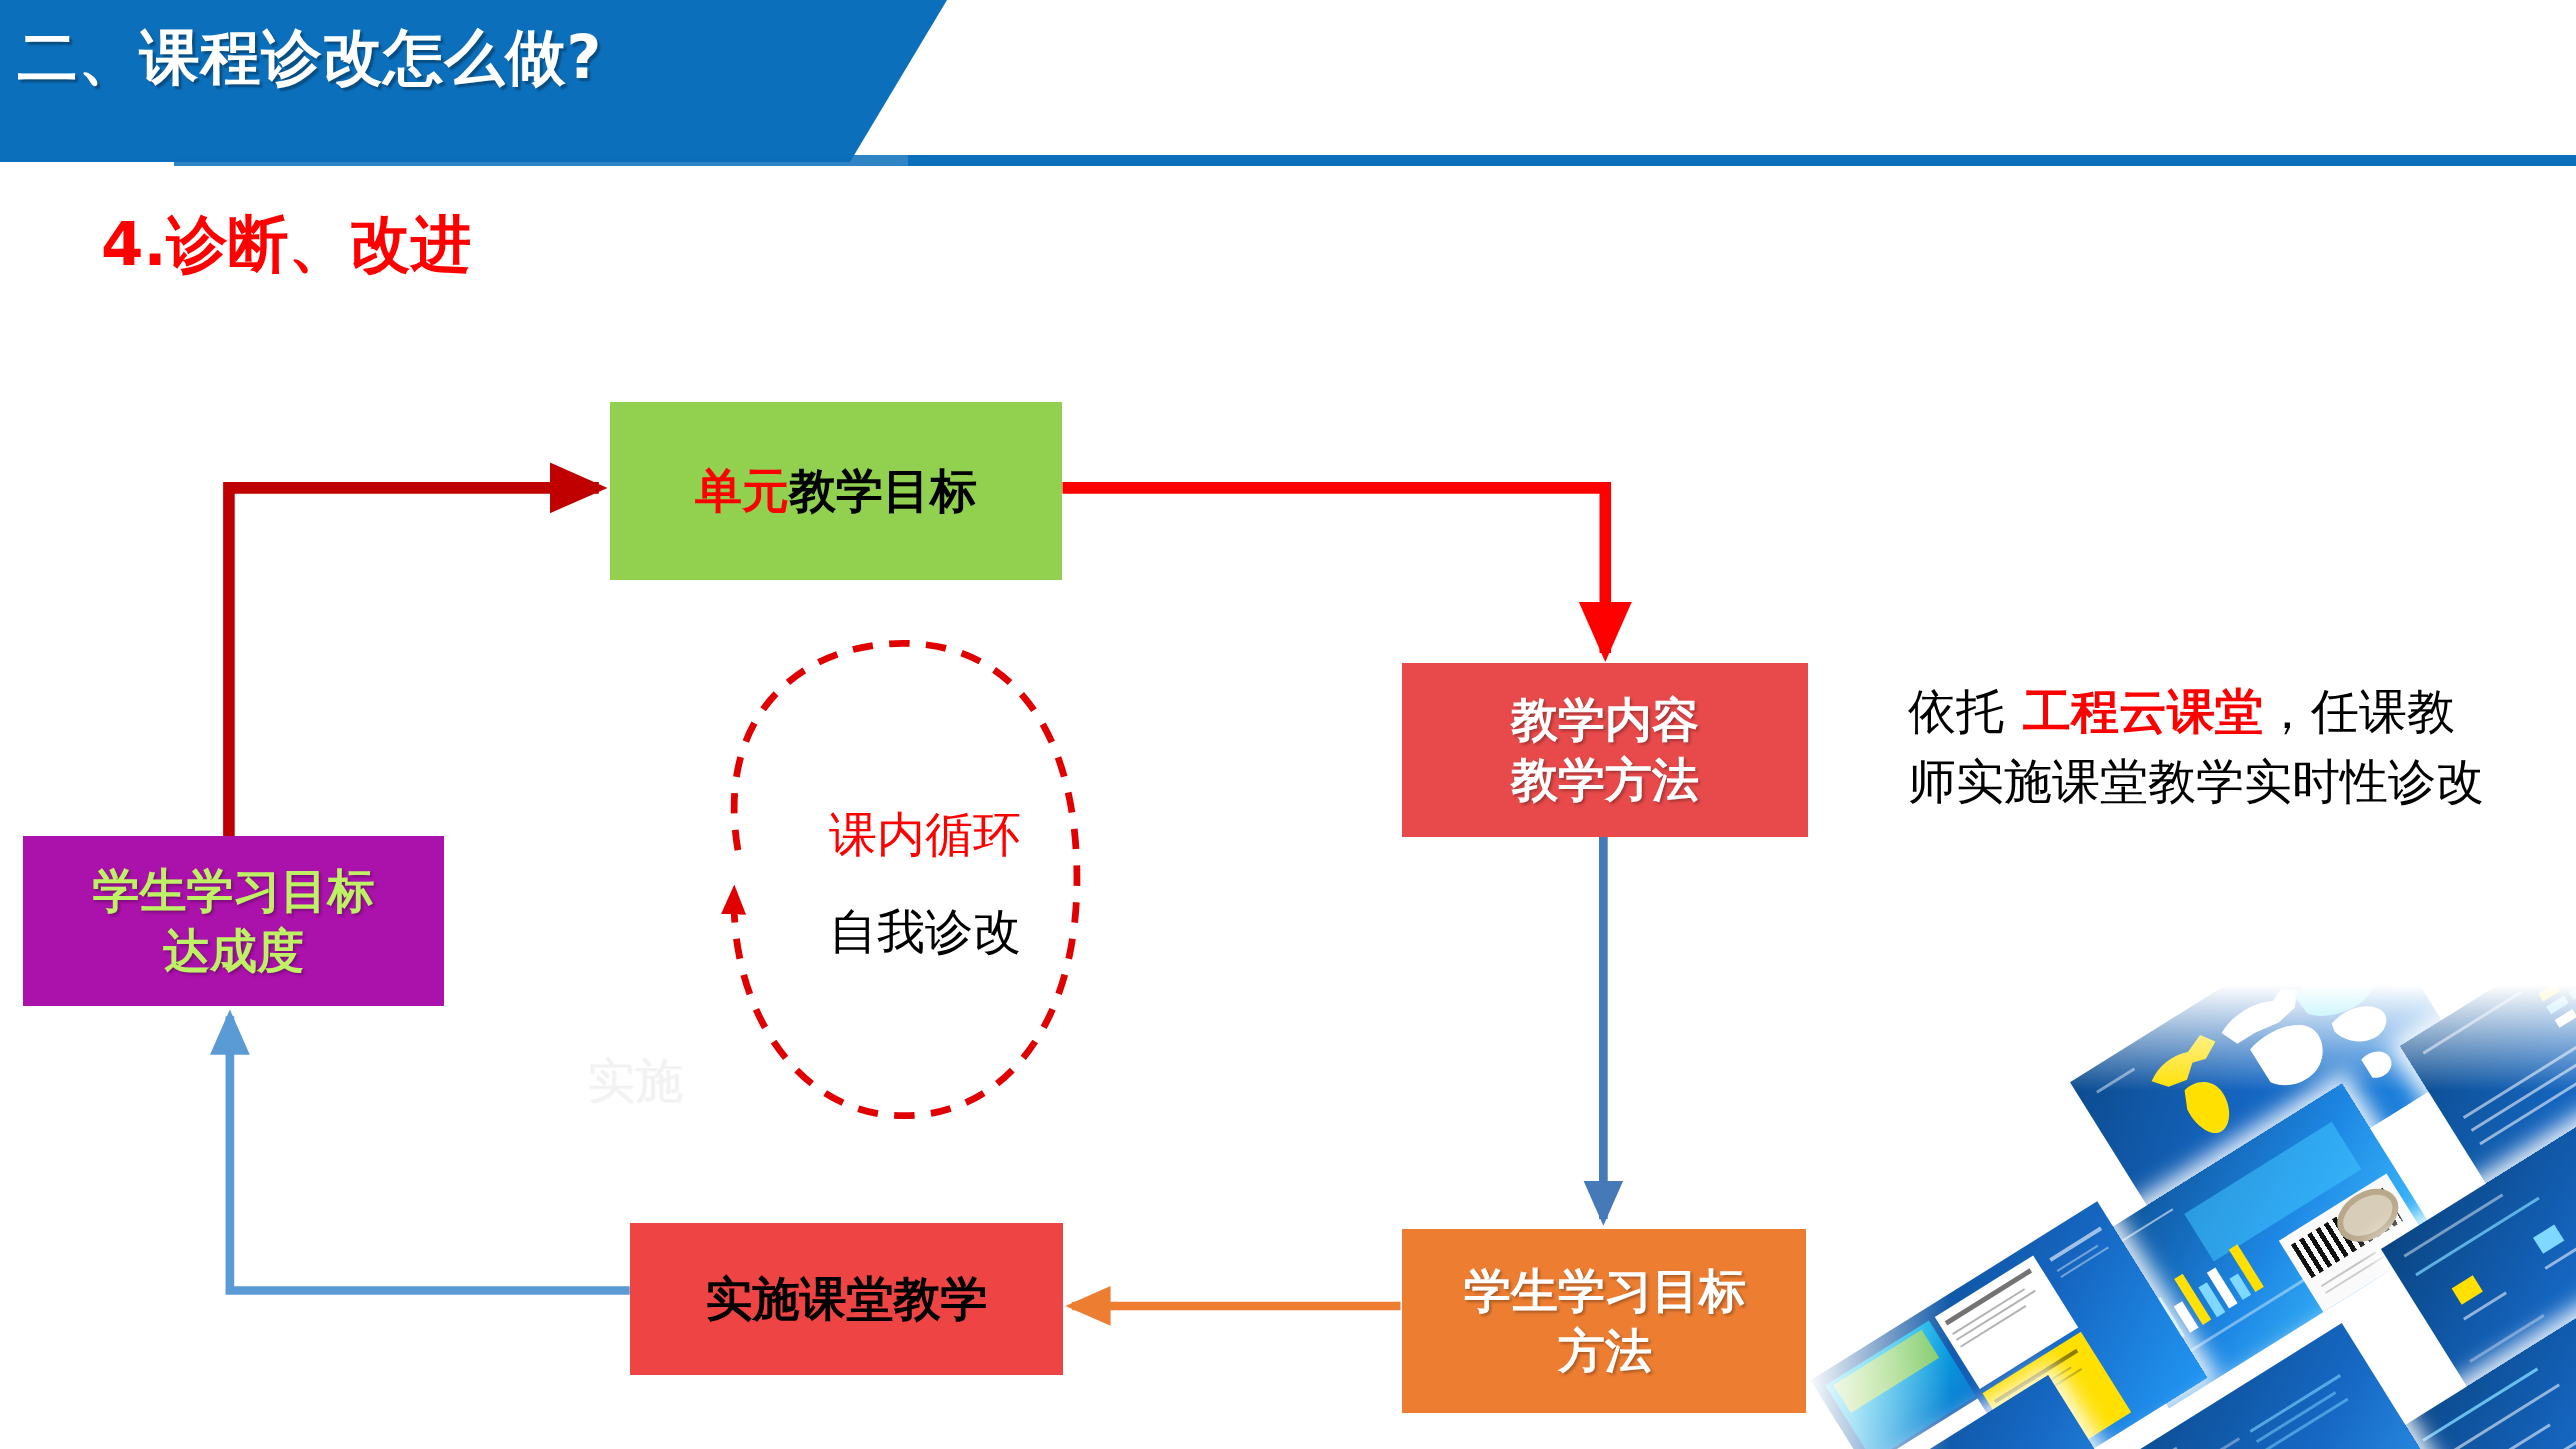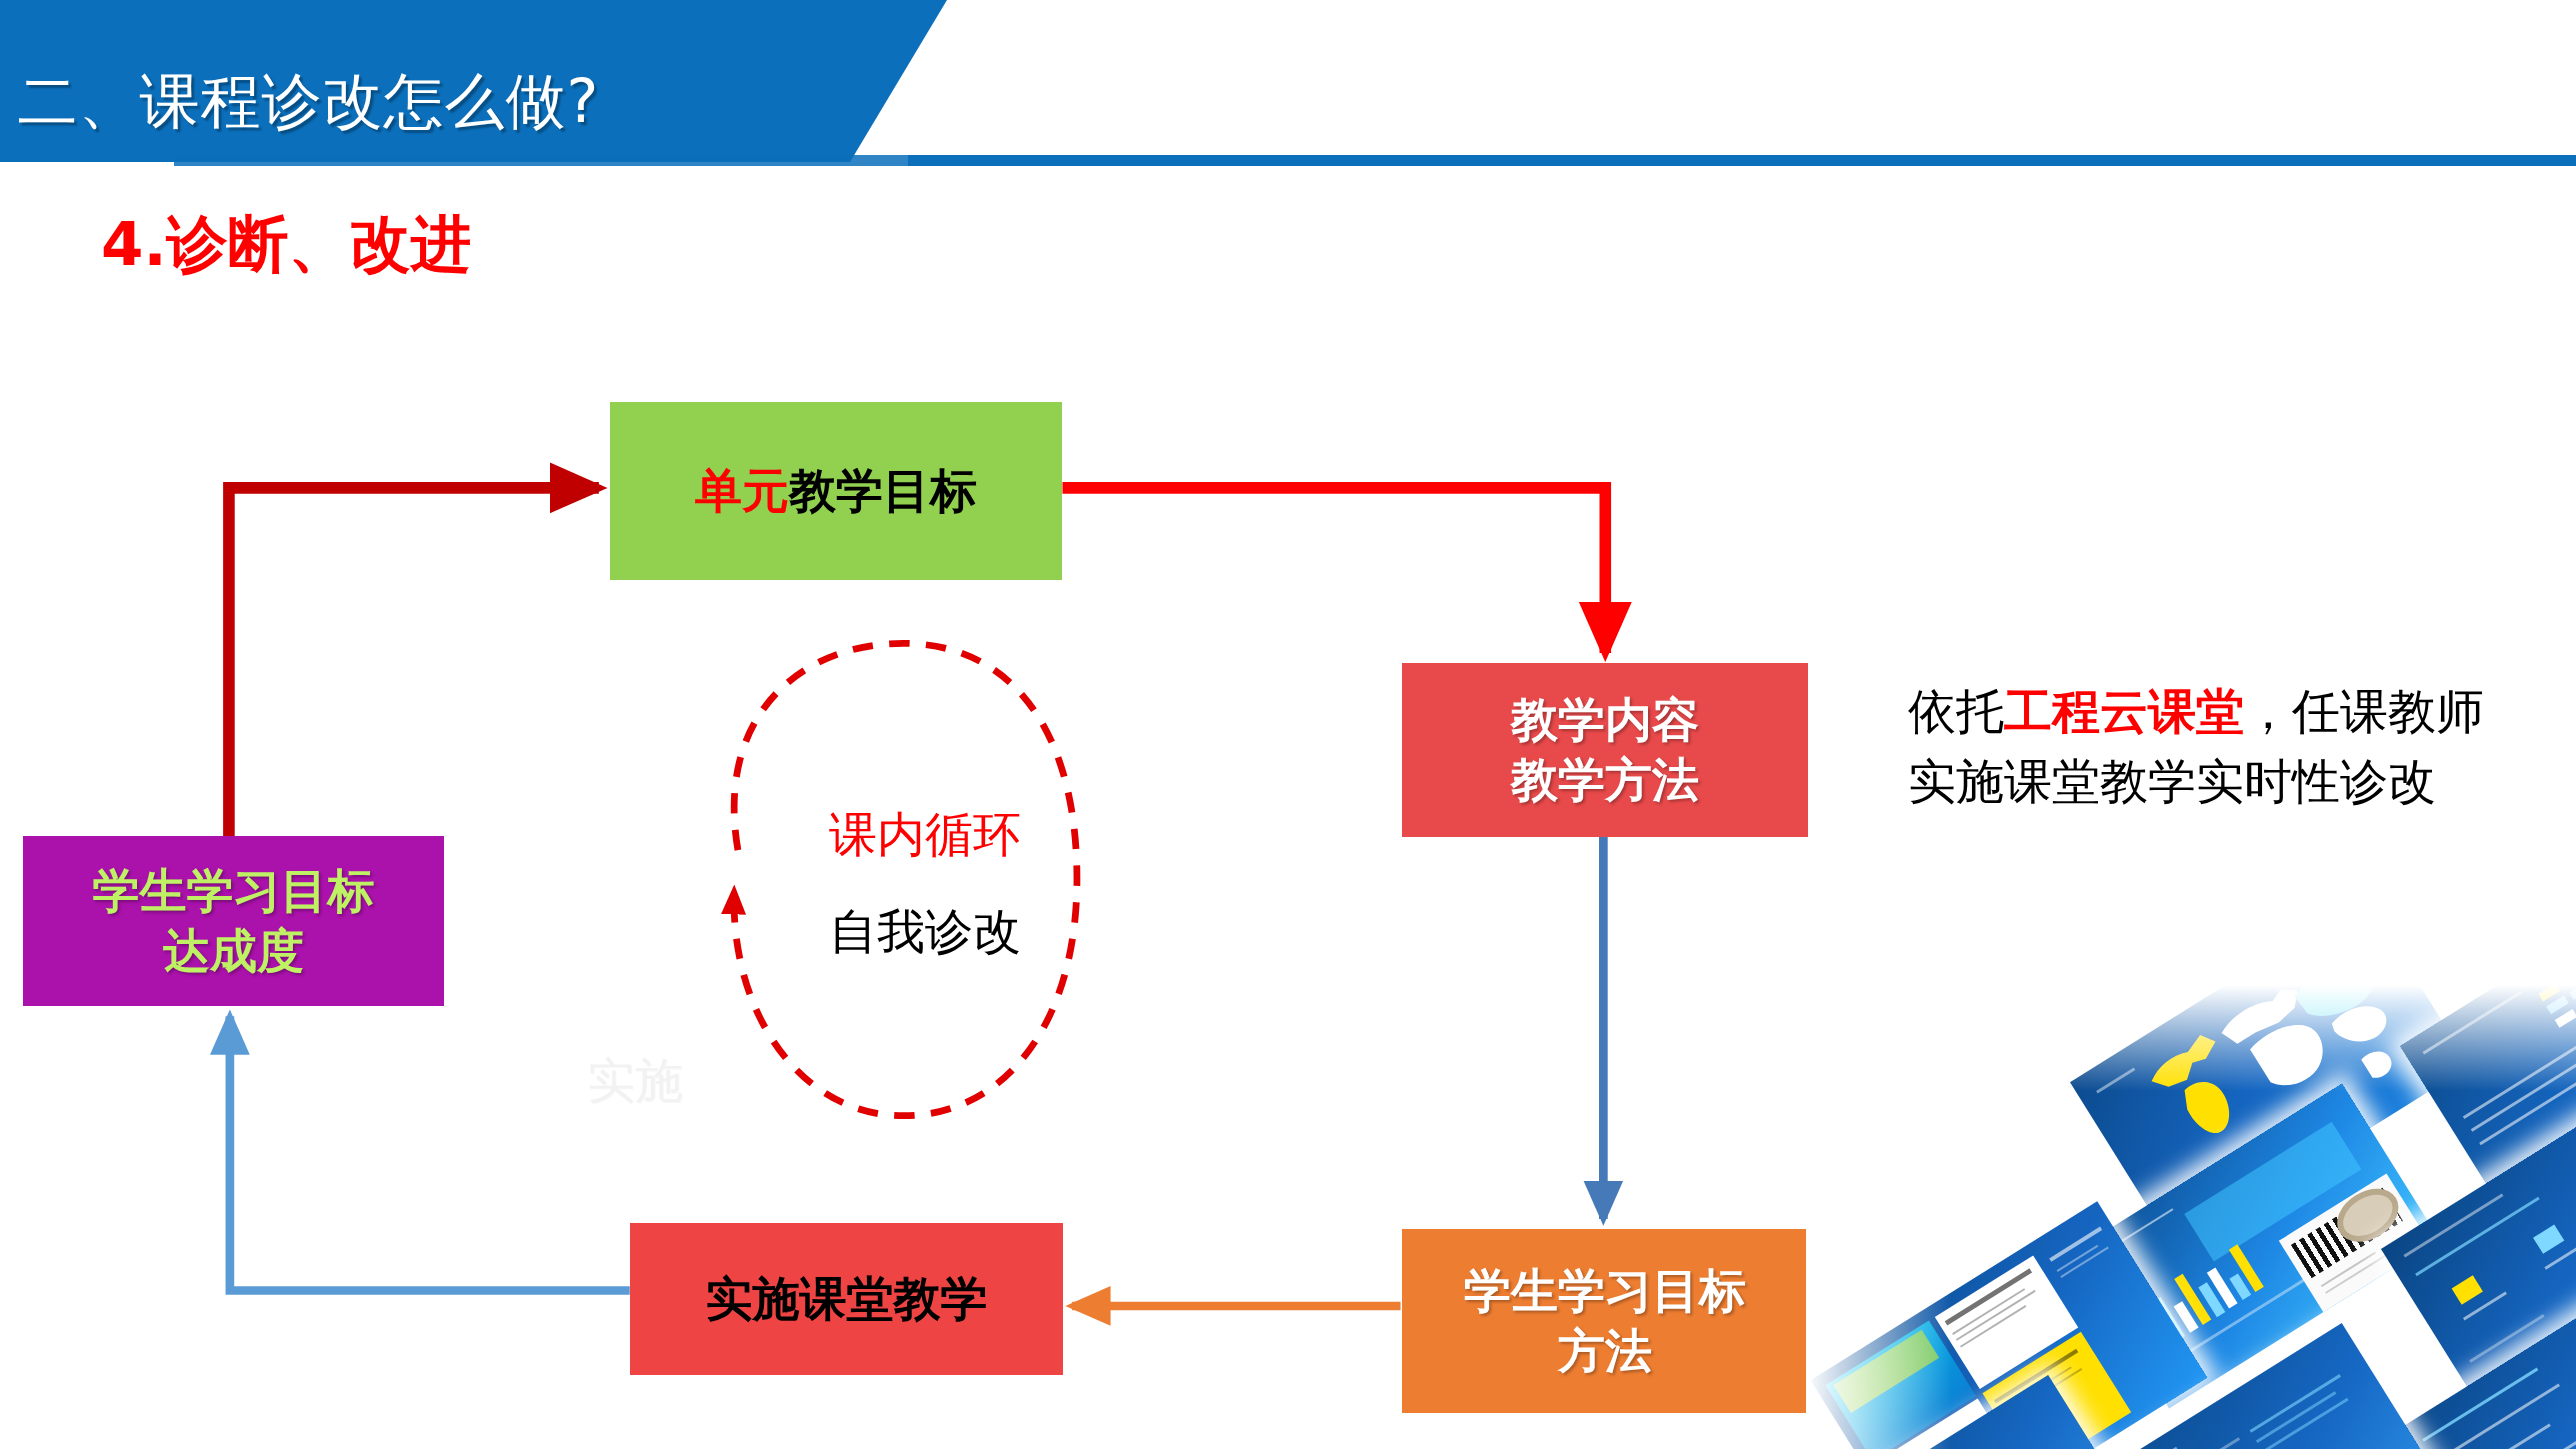--- a/index.html
+++ b/index.html
@@ -24,26 +24,25 @@
     width: 947px; height: 162px;
     background: #0b6fbb;
     clip-path: polygon(0 0, 947px 0, 850px 162px, 0 162px);
   }
   #header-left-title {
     position: absolute;
     left: 17.4px; top: 21px;
     width: 792px;
     color: #ffffff;
     font-size: 60px;
-    font-weight: normal;
+    font-weight: bold;
     letter-spacing: 1px;
     line-height: 73px;
     text-shadow: 2.9px 2.9px 1.9px rgba(0,0,0,0.30);
     white-space: nowrap;
-    margin-top: 44px;
   }
   #header-right-title {
     position: absolute;
     left: 1062px; top: 27px;
     color: #000000;
     font-size: 56px;
     font-weight: bold;
     line-height: 71px;
     white-space: nowrap;
   }
@@ -168,21 +167,21 @@
 
   
   #right-note {
     position: absolute;
     left: 1908px; top: 676px;
     width: 589px;
     font-size: 48px;
     line-height: 70px;
     color: #000000;
   }
-  #right-note .hl { color: #fe0000; font-weight: bold; }
+  #right-note .hl { color: #fe0000; font-weight: bold; margin-left: 19px; }
 
   
   #connectors {
     position: absolute; left: 0; top: 0;
     width: 2576px; height: 1450px;
     pointer-events: none;
   }
 
   
   #deco-slides {

